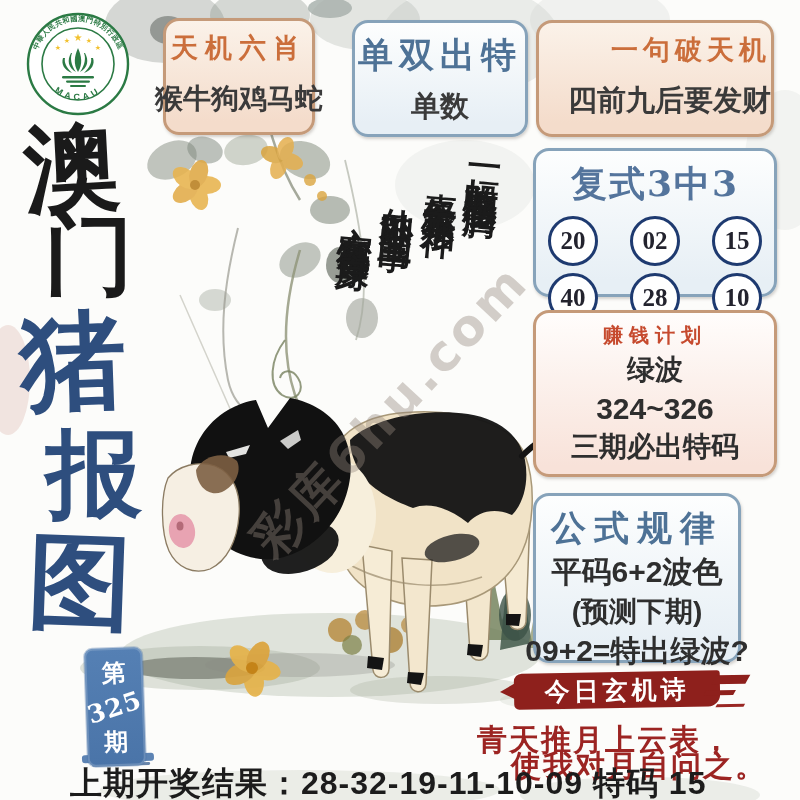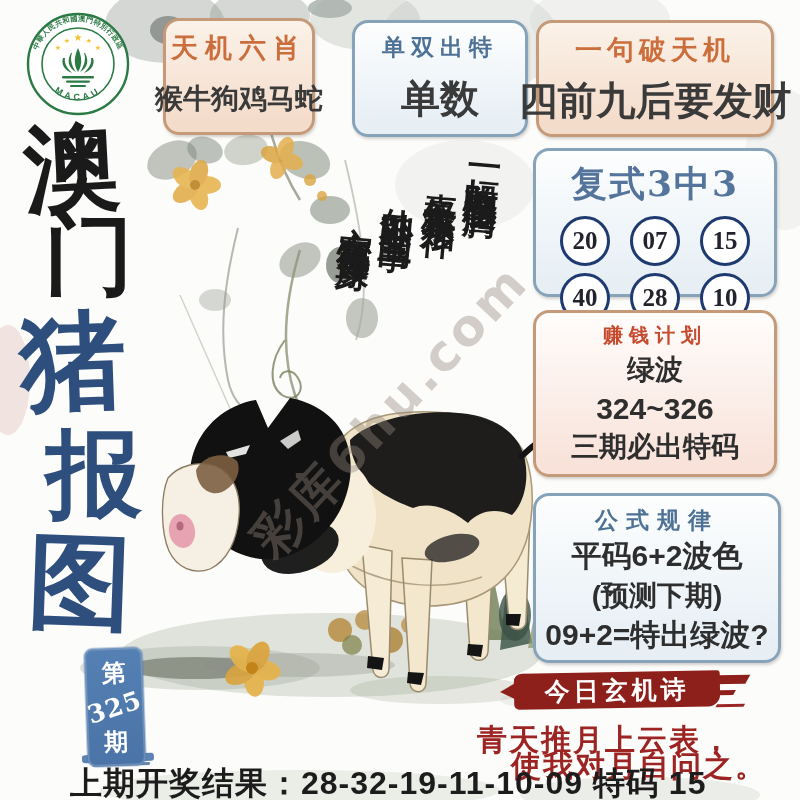--- a/index.html
+++ b/index.html
@@ -24,30 +24,30 @@
   .issue-stamp .pfx,.issue-stamp .sfx{font-size:24px;}
   .issue-stamp .num{font-size:25px;transform:rotate(-16deg);letter-spacing:1px;}
   
   .box{position:absolute;z-index:4;border-radius:16px;border:3px solid;box-sizing:border-box;
     display:flex;flex-direction:column;align-items:center;box-shadow:1px 2px 3px rgba(90,80,70,.25);}
   .theme-tan{border-color:#C59A79;background:linear-gradient(180deg,#FBF2E9 0%,#F4DCCB 90%);}
   .theme-blue{border-color:#87A3BA;background:linear-gradient(180deg,#FDFEFE 0%,#E7EFF5 90%);}
   .theme-pink{border-color:#C59A79;background:linear-gradient(180deg,#FFFDFC 0%,#F8E2D9 95%);}
   .box-header{font-weight:700;margin-top:9px;white-space:nowrap;}
   .h-orange{color:var(--orange_header,#CB6E3B);font-size:27px;letter-spacing:7px;}
-  .h-blue{color:var(--blue_header,#4E7296);font-size:23px;letter-spacing:6px;}
+  .h-blue{color:var(--blue_header,#4E7296);font-size:35px;letter-spacing:6px;}
   .h-red{color:var(--red_header,#C64A2E);font-size:20px;letter-spacing:6px;}
   .h-slate{color:#54749C;font-size:36px;letter-spacing:2px;font-family:"DejaVu Serif",serif;}
   .box-body{flex:1;display:flex;align-items:center;font-weight:700;color:#3a3a3a;white-space:nowrap;}
-  .fs28{font-size:28px;} .fs29{font-size:39px;}
+  .fs28{font-size:28px;} .fs29{font-size:29px;}
   .lines{flex:1;display:flex;flex-direction:column;justify-content:space-evenly;align-items:center;
     width:100%;padding-bottom:6px;}
   .line{font-weight:700;color:#2e2e2e;font-size:28px;white-space:nowrap;}
   .line.big{font-size:30px;}
-  .circle-row{display:flex;justify-content:center;gap:20px;margin-top:7px;}
+  .circle-row{display:flex;justify-content:center;gap:32px;margin-top:7px;}
   .num-circle{width:44px;height:44px;border-radius:50%;border:3px solid var(--circle_navy,#1E3A70);
     background:#fff;display:inline-flex;align-items:center;justify-content:center;
     font:600 25px "Liberation Serif",serif;color:#23232e;}
   
   .mystery-banner{position:absolute;left:514px;top:672px;width:206px;height:36px;z-index:4;
     background:var(--banner_red,#8E201C);border-radius:8px 3px 12px 5px;transform:rotate(-1deg);
     display:flex;align-items:center;justify-content:center;color:#fff;font-weight:700;font-size:25px;
     letter-spacing:4px;white-space:nowrap;}
   .mystery-banner::before{content:"";position:absolute;left:-14px;top:9px;width:0;height:0;
     border-top:9px solid transparent;border-bottom:8px solid transparent;
@@ -230,54 +230,54 @@
   </div>
 
   <div class="box theme-tan" style="left:163px;top:18px;width:152px;height:117px;">
     <div class="box-header h-orange">天机六肖</div>
     <div class="box-body fs28">猴牛狗鸡马蛇</div>
   </div>
   <div class="box theme-blue" style="left:352px;top:20px;width:176px;height:117px;">
     <div class="box-header h-blue">单双出特</div>
     <div class="box-body fs29">单数</div>
   </div>
-  <div class="box theme-tan" style="left:536px;top:20px;width:238px;height:117px;">
+  <div class="box theme-tan" style="left:536px;top:20px;width:238px;height:117px;align-items:flex-end;">
     <div class="box-header h-orange" style="letter-spacing:5px;">一句破天机</div>
     <div class="box-body fs29">四前九后要发财</div>
   </div>
 
   <div class="poem-col" style="left:462px;top:148px;">一幅憨态慢腾腾</div>
   <div class="poem-col" style="left:420px;top:166px;">喜怒哀乐不形神</div>
   <div class="poem-col" style="left:377px;top:182px;">仙卧不问尘间事</div>
   <div class="poem-col" style="left:335px;top:200px;">心宽赢得健康身</div>
 
   <div class="box theme-blue" style="left:533px;top:148px;width:244px;height:149px;">
     <div class="box-header h-slate">复式3中3</div>
     <div class="circle-row">
       <span class="num-circle">20</span>
-      <span class="num-circle">07</span>
+      <span class="num-circle">02</span>
       <span class="num-circle">15</span>
     </div>
     <div class="circle-row">
       <span class="num-circle">40</span>
       <span class="num-circle">28</span>
       <span class="num-circle">10</span>
     </div>
   </div>
 
   <div class="box theme-pink" style="left:533px;top:310px;width:244px;height:167px;">
     <div class="box-header h-red">赚钱计划</div>
     <div class="lines">
       <div class="line">绿波</div>
       <div class="line big">324~326</div>
       <div class="line">三期必出特码</div>
     </div>
   </div>
 
-  <div class="box theme-blue" style="left:533px;top:493px;width:248px;height:170px;">
+  <div class="box theme-blue" style="left:533px;top:493px;width:208px;height:170px;">
     <div class="box-header h-blue" style="letter-spacing:8px;">公式规律</div>
     <div class="lines">
       <div class="line big">平码6+2波色</div>
       <div class="line">(预测下期)</div>
       <div class="line big">09+2=特出绿波?</div>
     </div>
   </div>
 
   <div class="mystery-banner">
     <span>今日玄机诗</span>

